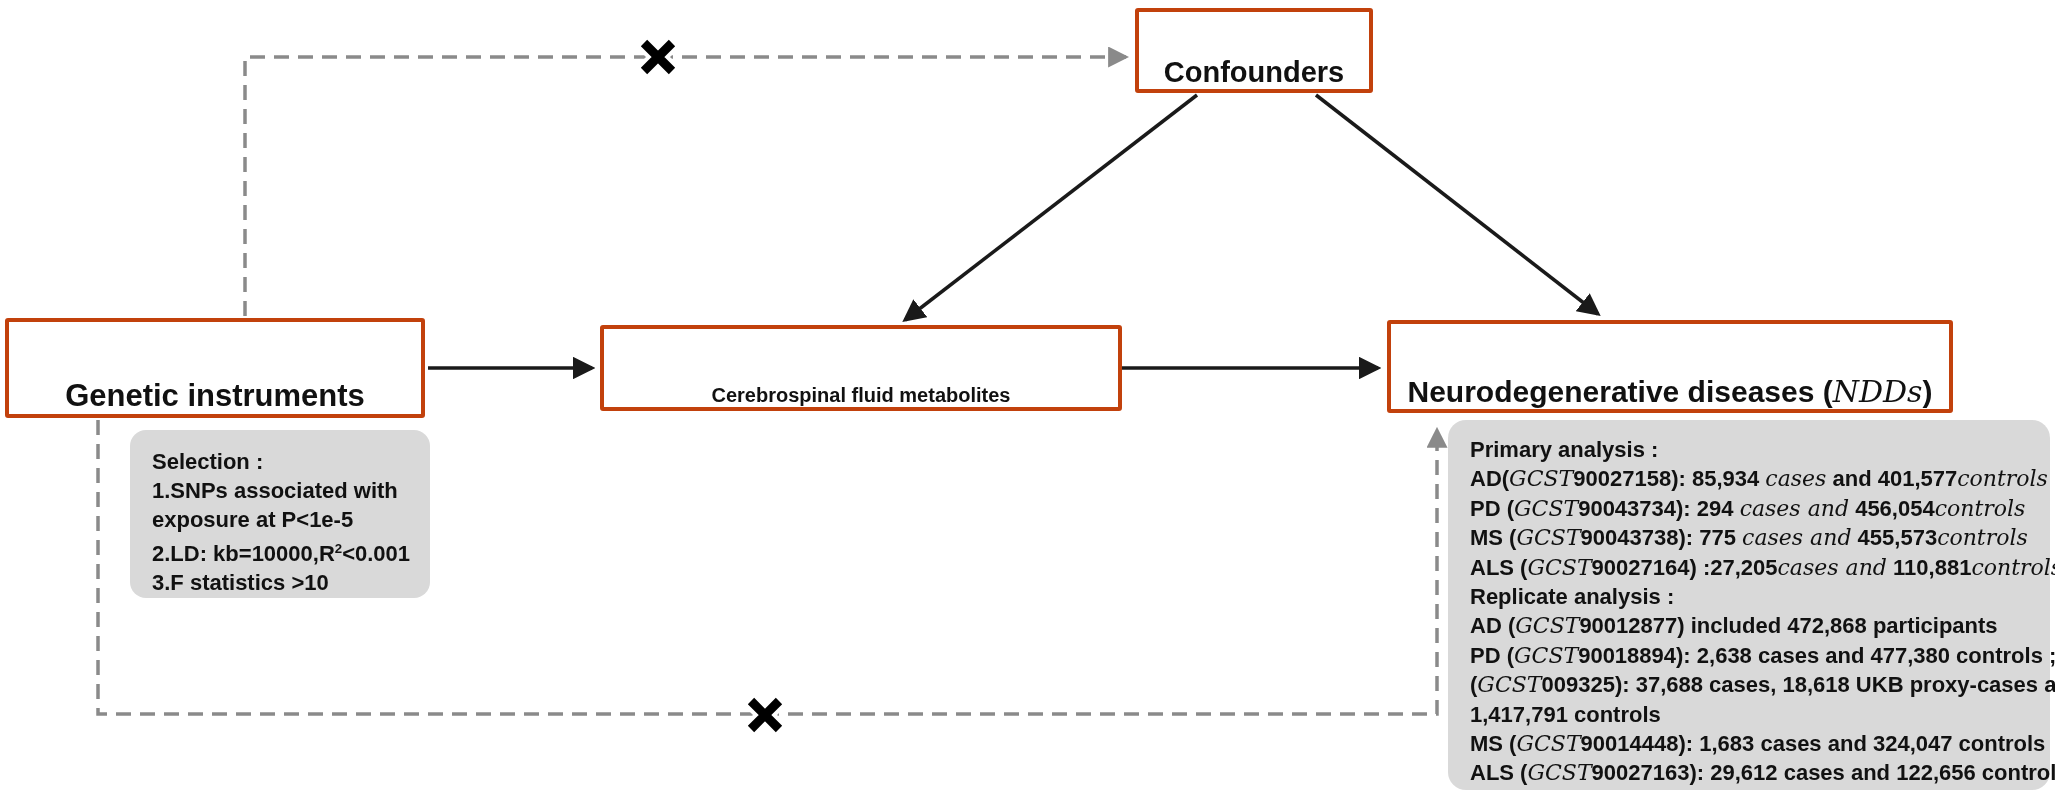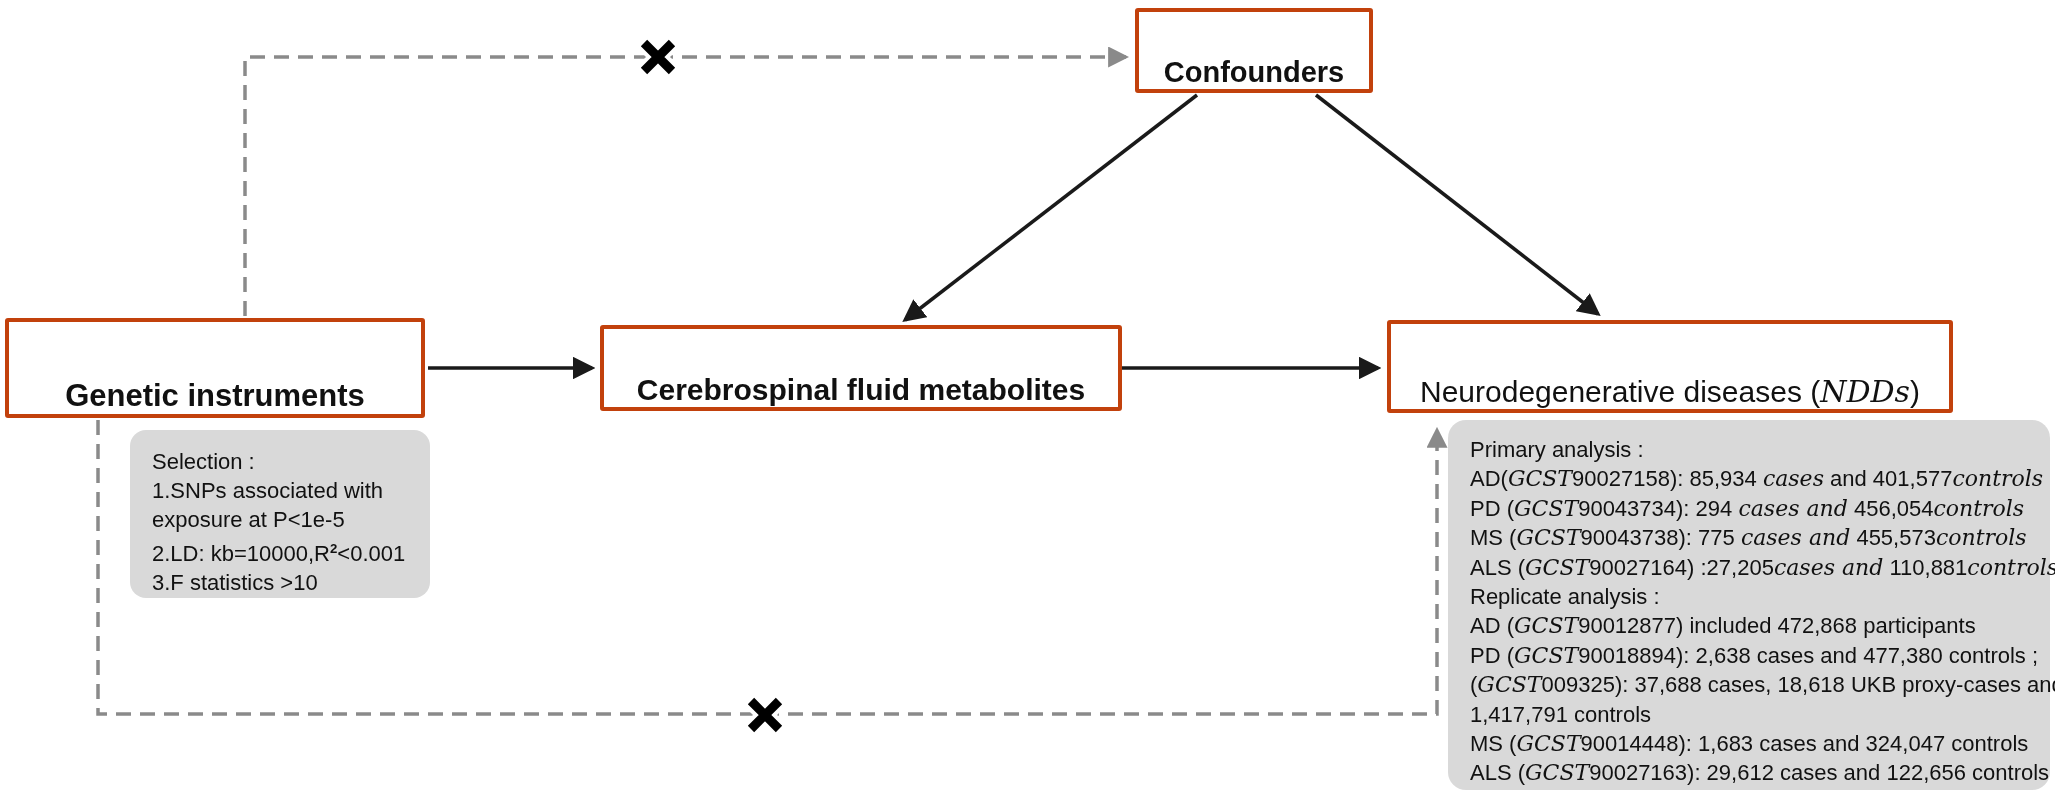--- a/index.html
+++ b/index.html
@@ -16,21 +16,21 @@
     box-sizing:border-box;
     background:#ffffff;
     border:4px solid #c2410c;
     border-radius:3px;
     display:flex;align-items:flex-end;justify-content:center;
     font-weight:bold;color:#111111;
     text-align:center;
     white-space:nowrap;
   }
   #node-genetic{left:5px;top:318px;width:420px;height:100px;font-size:31px;}
-  #node-csf{left:600px;top:325px;width:522px;height:86px;font-size:30px;}
+  #node-csf{left:600px;top:325px;width:522px;height:86px;font-size:20px;}
   #node-confounders{left:1135px;top:8px;width:238px;height:85px;font-size:29px;}
   #node-ndds{left:1387px;top:320px;width:566px;height:93px;font-size:30px;}
   .note{
     position:absolute;
     box-sizing:border-box;
     background:#d9d9d9;
     color:#111111;
     font-weight:bold;
   }
   #selection-note{
@@ -39,21 +39,21 @@
     font-size:22px;line-height:29px;
     padding:17px 24px 8px 22px;
   }
   #analysis-note{
     left:1448px;top:420px;width:602px;height:370px;
     border-radius:18px;
     font-size:22px;line-height:29.4px;
     padding:15px 20px 8px 22px;
   }
   .note-line{white-space:nowrap;}
-  .seg-b{font-weight:normal;font-family:"Liberation Sans",sans-serif;font-style:normal;}
+  .seg-b{font-weight:bold;font-family:"Liberation Sans",sans-serif;font-style:normal;}
   .seg-i{font-weight:normal;font-family:"DejaVu Serif",serif;font-style:italic;}
   .seg-sup{font-weight:bold;font-family:"Liberation Sans",sans-serif;font-style:normal;
            font-size:0.6em;vertical-align:super;}
 </style>
 </head>
 <body>
 
 <div class="canvas">
 
   <svg class="connectors" viewBox="0 0 2055 800" xmlns="http://www.w3.org/2000/svg">

